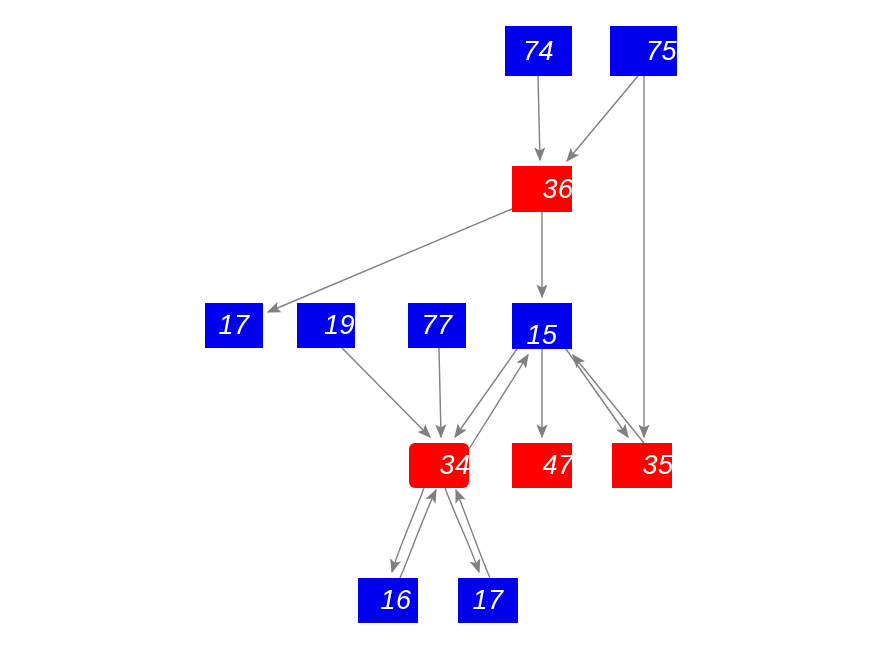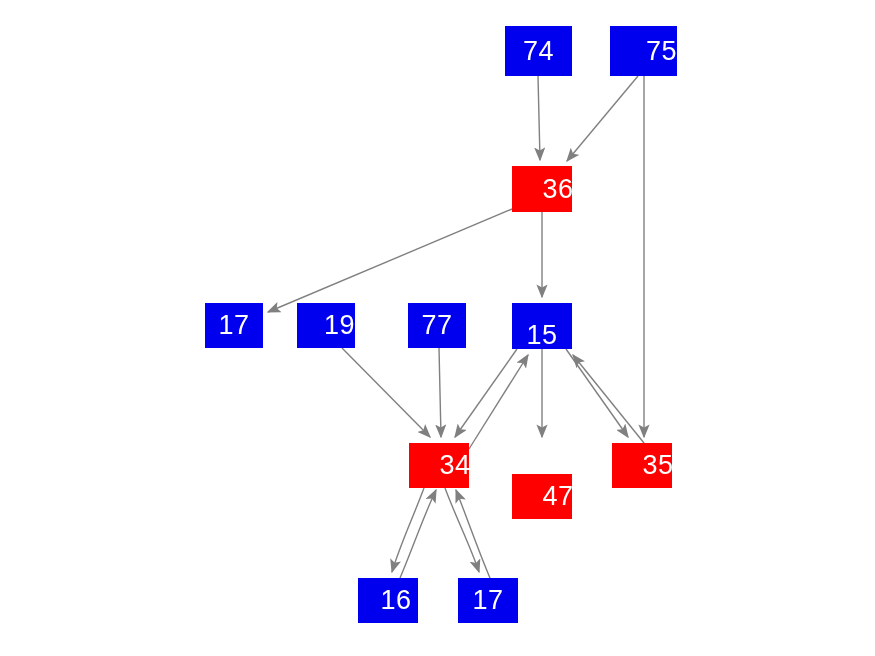--- a/index.html
+++ b/index.html
@@ -11,20 +11,21 @@
     width: 875px;
     height: 656px;
     font-family: "Liberation Sans", sans-serif;
     overflow: hidden;
   }
   #graph-canvas {
     position: relative;
     width: 875px;
     height: 512px;
     background: #ffffff;
+    font-style: italic;
   }
   #edge-layer {
     position: absolute;
     left: 0;
     top: 0;
     width: 875px;
     height: 656px;
   }
   .graph-node {
     position: absolute;
@@ -87,24 +88,24 @@
       </div>
       <div class="graph-node node-blue" style="left: 297px; top: 303px; width: 58px; height: 45px; justify-content: flex-end;">
         <span>19</span>
       </div>
       <div class="graph-node node-blue" style="left: 408px; top: 303px; width: 58px; height: 45px;">
         <span>77</span>
       </div>
       <div class="graph-node node-blue" style="left: 512px; top: 303px; width: 60px; height: 46px; align-items: flex-end;">
         <span>15</span>
       </div>
-      <div class="graph-node node-red" style="left: 409px; top: 443px; width: 60px; height: 45px;">
+      <div class="graph-node node-red" style="left: 409px; top: 443px; width: 60px; height: 45px; border-radius: 6px;">
         <span>34</span>
       </div>
-      <div class="graph-node node-red" style="left: 512px; top: 443px; width: 60px; height: 45px; margin-top: 31px;">
+      <div class="graph-node node-red" style="left: 512px; top: 443px; width: 60px; height: 45px;">
         <span>47</span>
       </div>
       <div class="graph-node node-red" style="left: 612px; top: 443px; width: 60px; height: 45px;">
         <span>35</span>
       </div>
       <div class="graph-node node-blue" style="left: 358px; top: 578px; width: 60px; height: 45px; padding-left: 16px;">
         <span>16</span>
       </div>
       <div class="graph-node node-blue" style="left: 458px; top: 578px; width: 60px; height: 45px;">
         <span>17</span>

